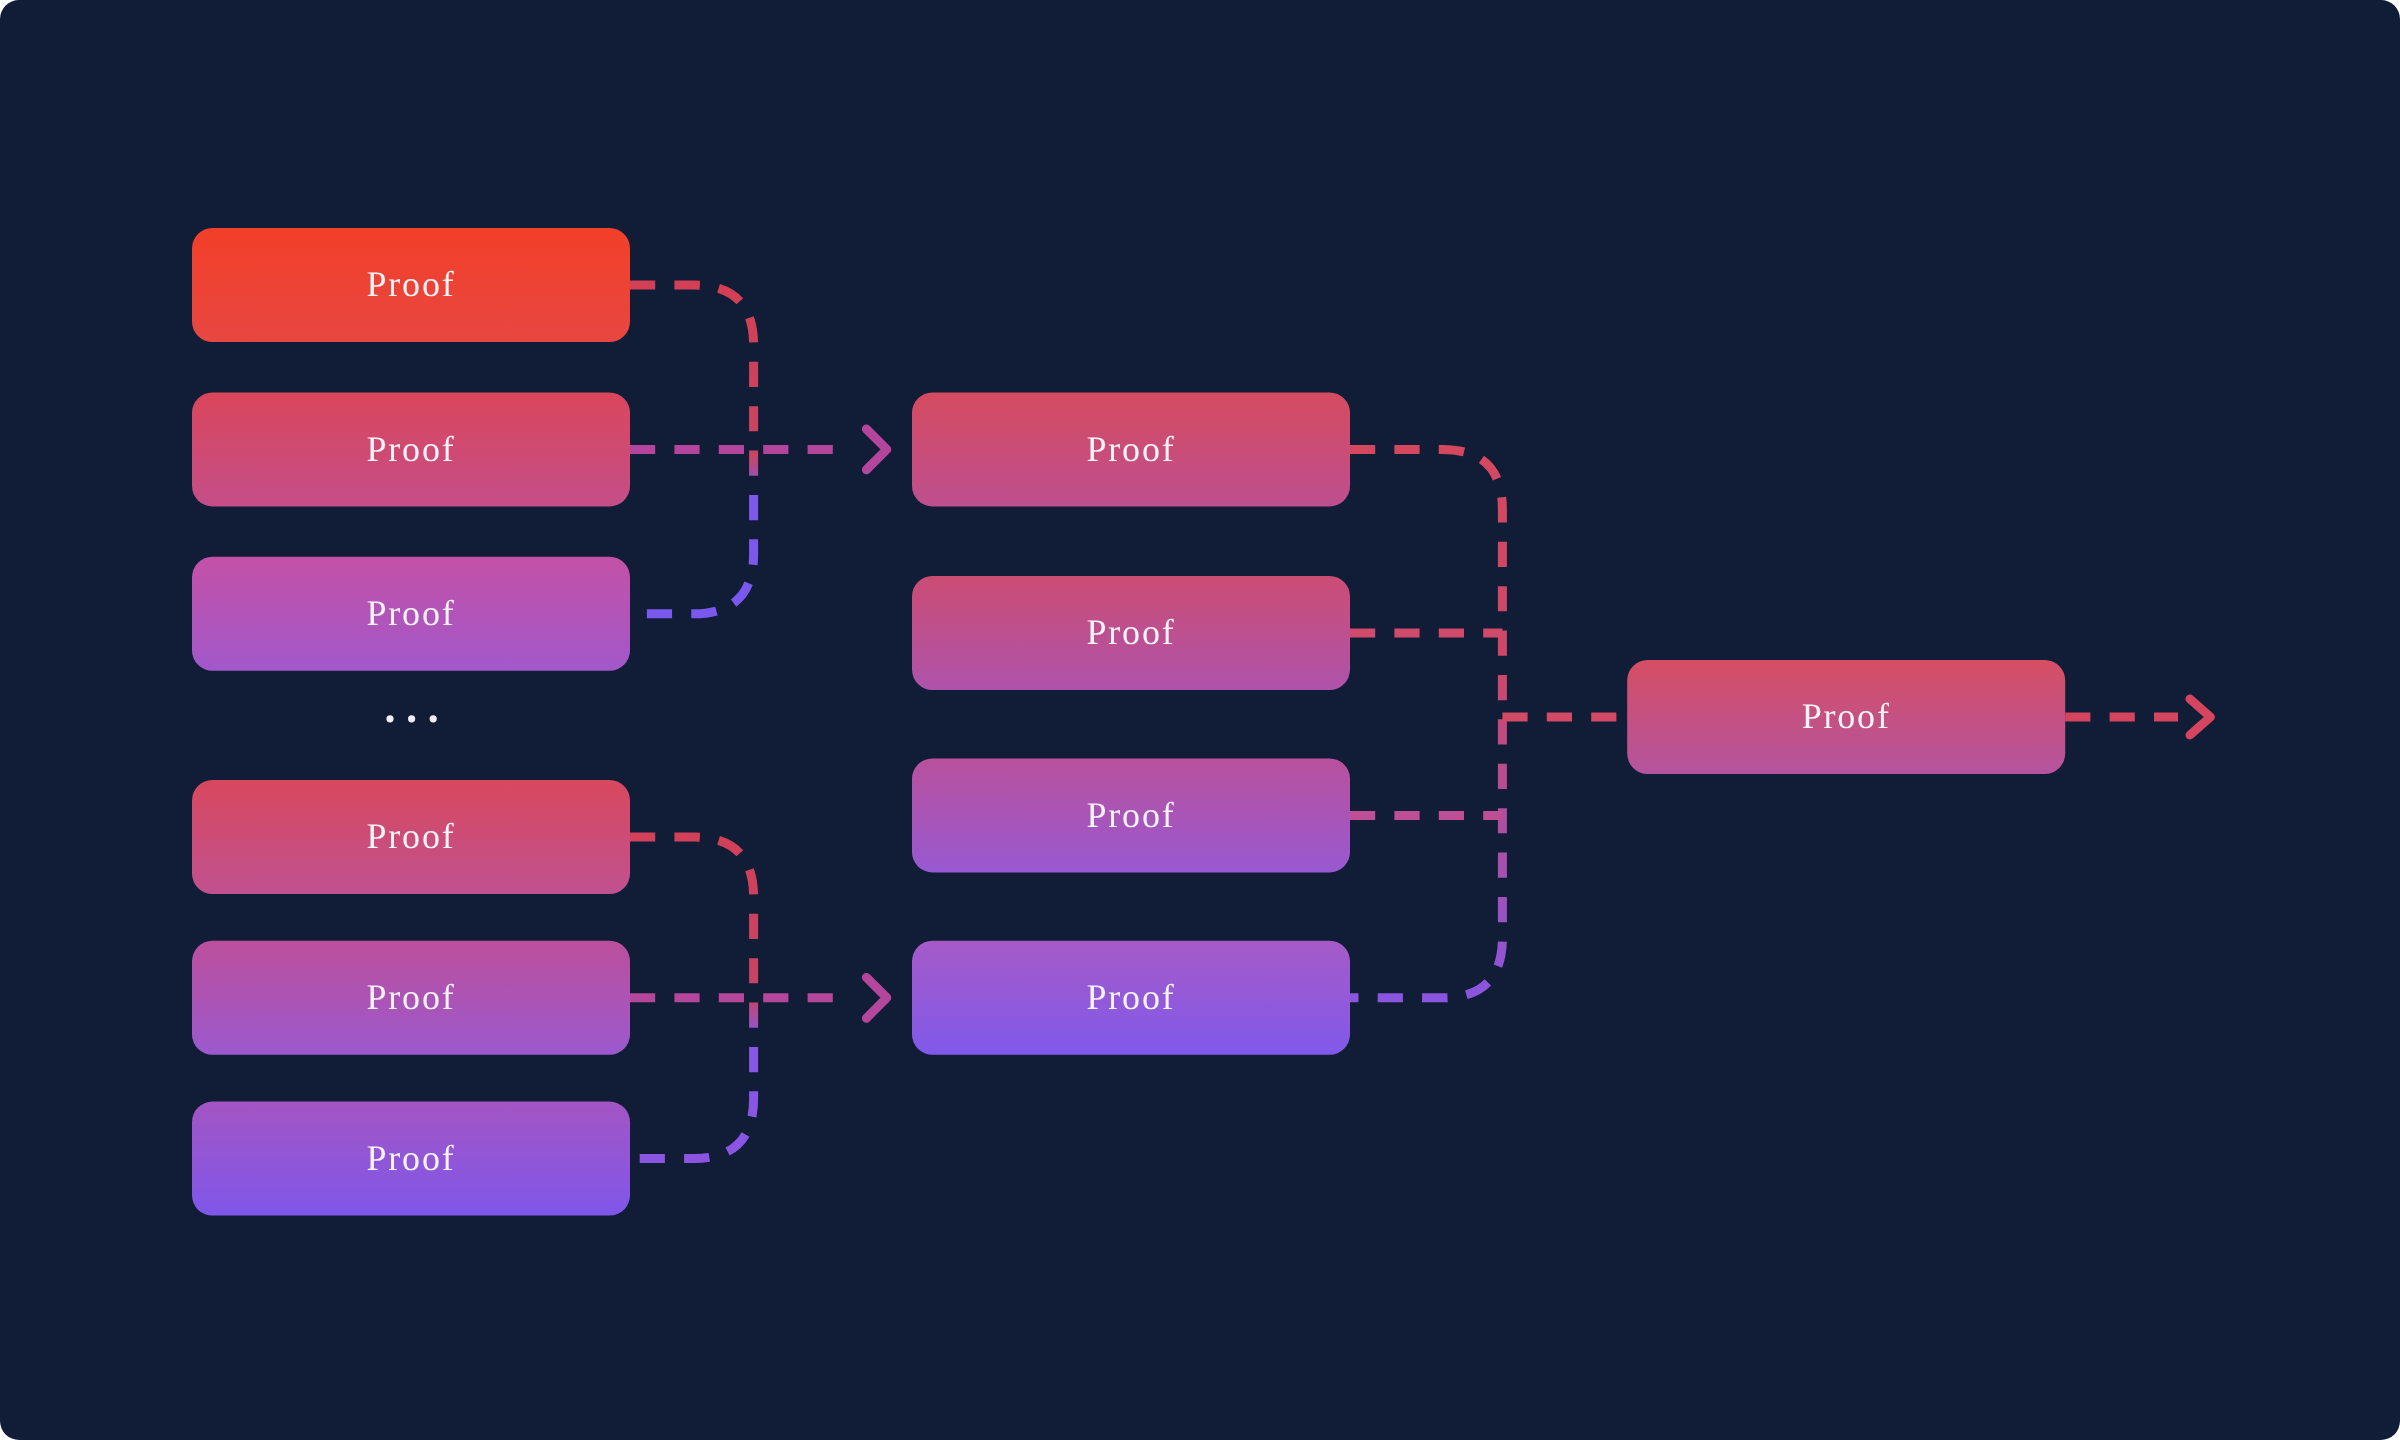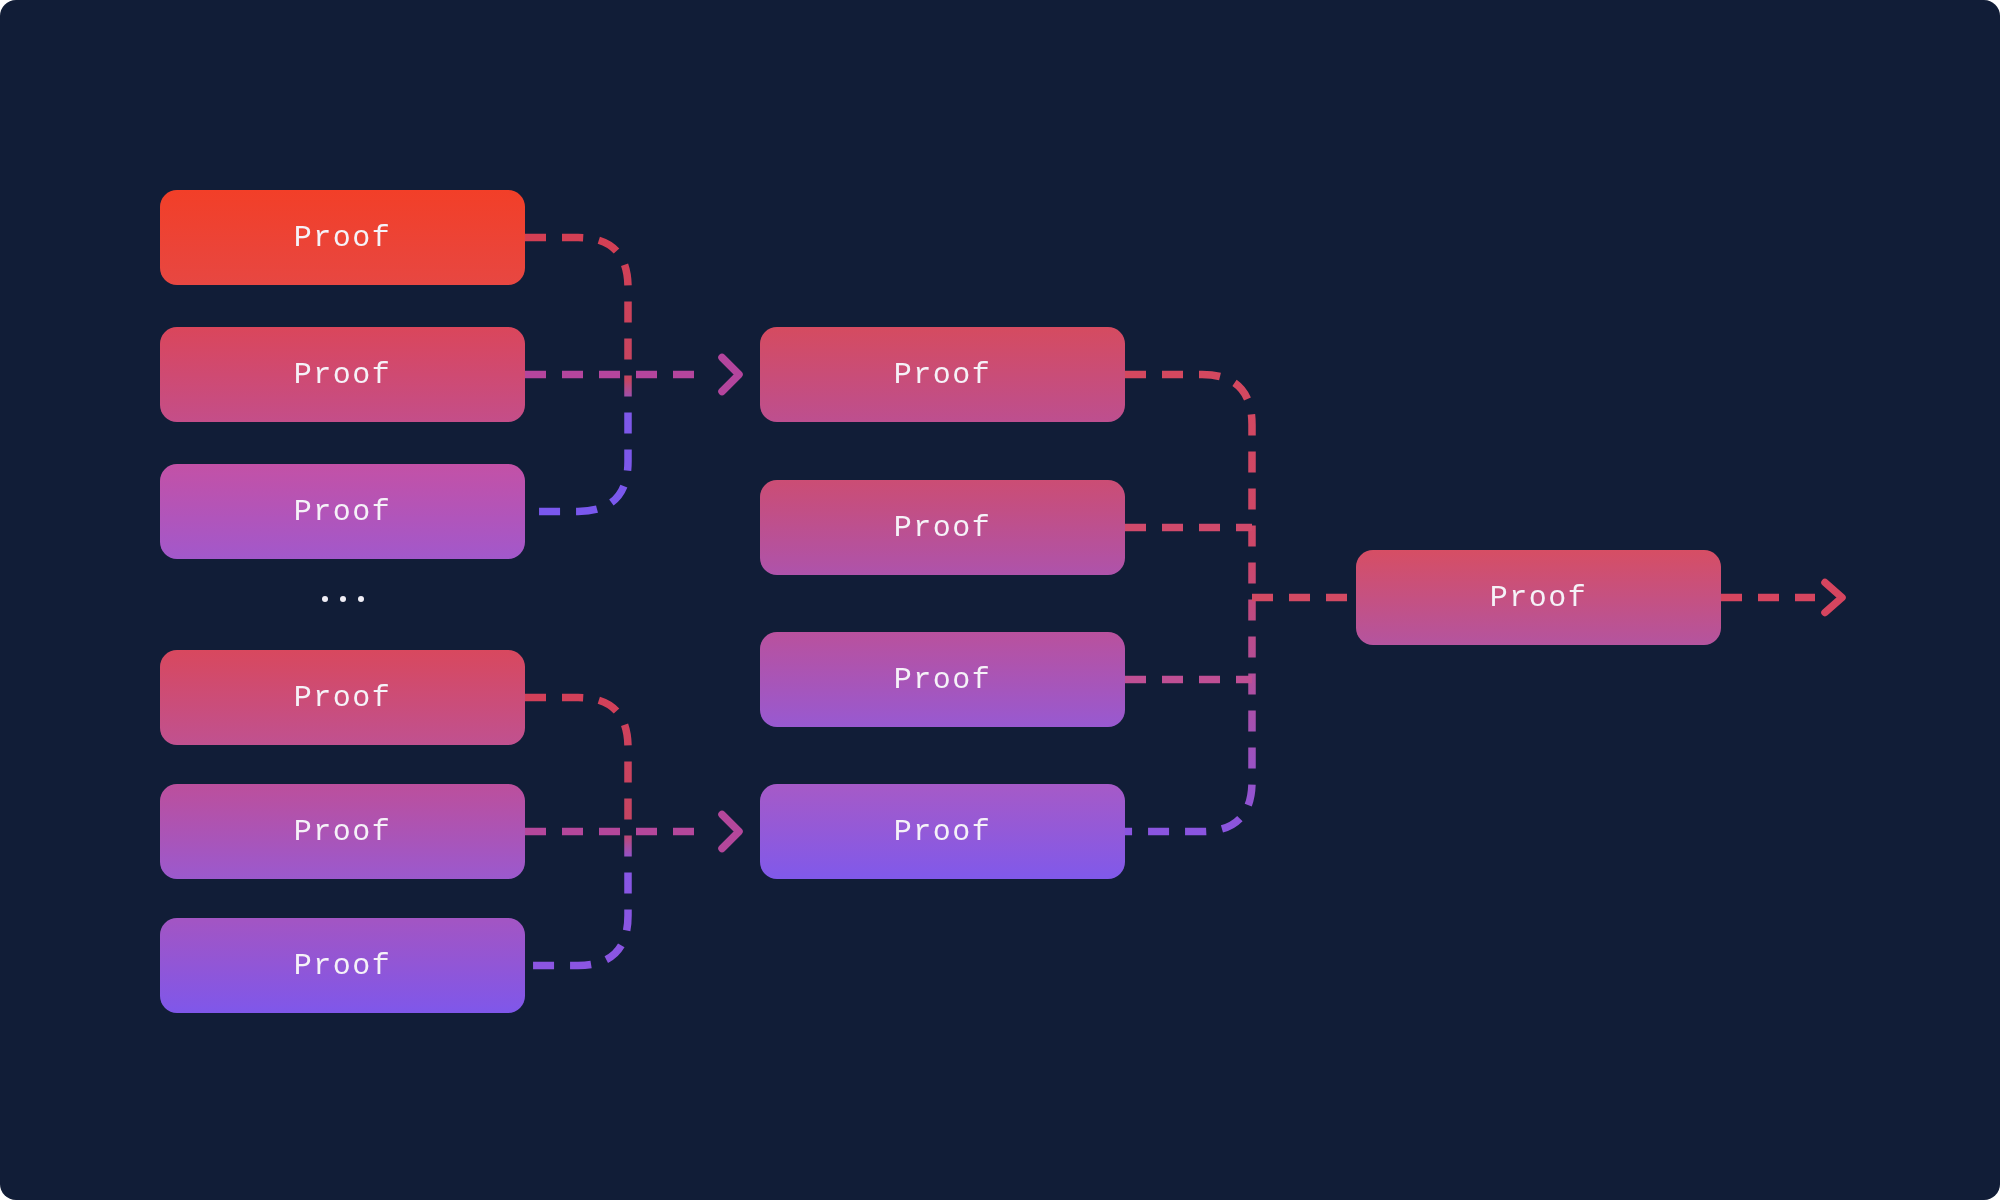--- a/index.html
+++ b/index.html
@@ -2,21 +2,21 @@
 <html><head>
 <meta charset="utf-8">
 <style>
   html, body { margin: 0; padding: 0; background: #ffffff; }
   .canvas {
     position: relative;
     width: 2000px;
     height: 1200px;
     border-radius: 16px;
     overflow: hidden;
-    font-family: Liberation Mono, monospace;
+    font-family: Liberation Serif, serif;
   }
   .connectors { position: absolute; left: 0; top: 0; }
   .dash { fill: none; stroke-width: 7.5; stroke-dasharray: 21 16; }
   .arrow { fill: none; stroke-width: 7.5; stroke-linecap: round; stroke-linejoin: round; }
   .box {
     position: absolute;
     width: 365px;
     height: 95px;
     border-radius: 17px;
     display: flex;

